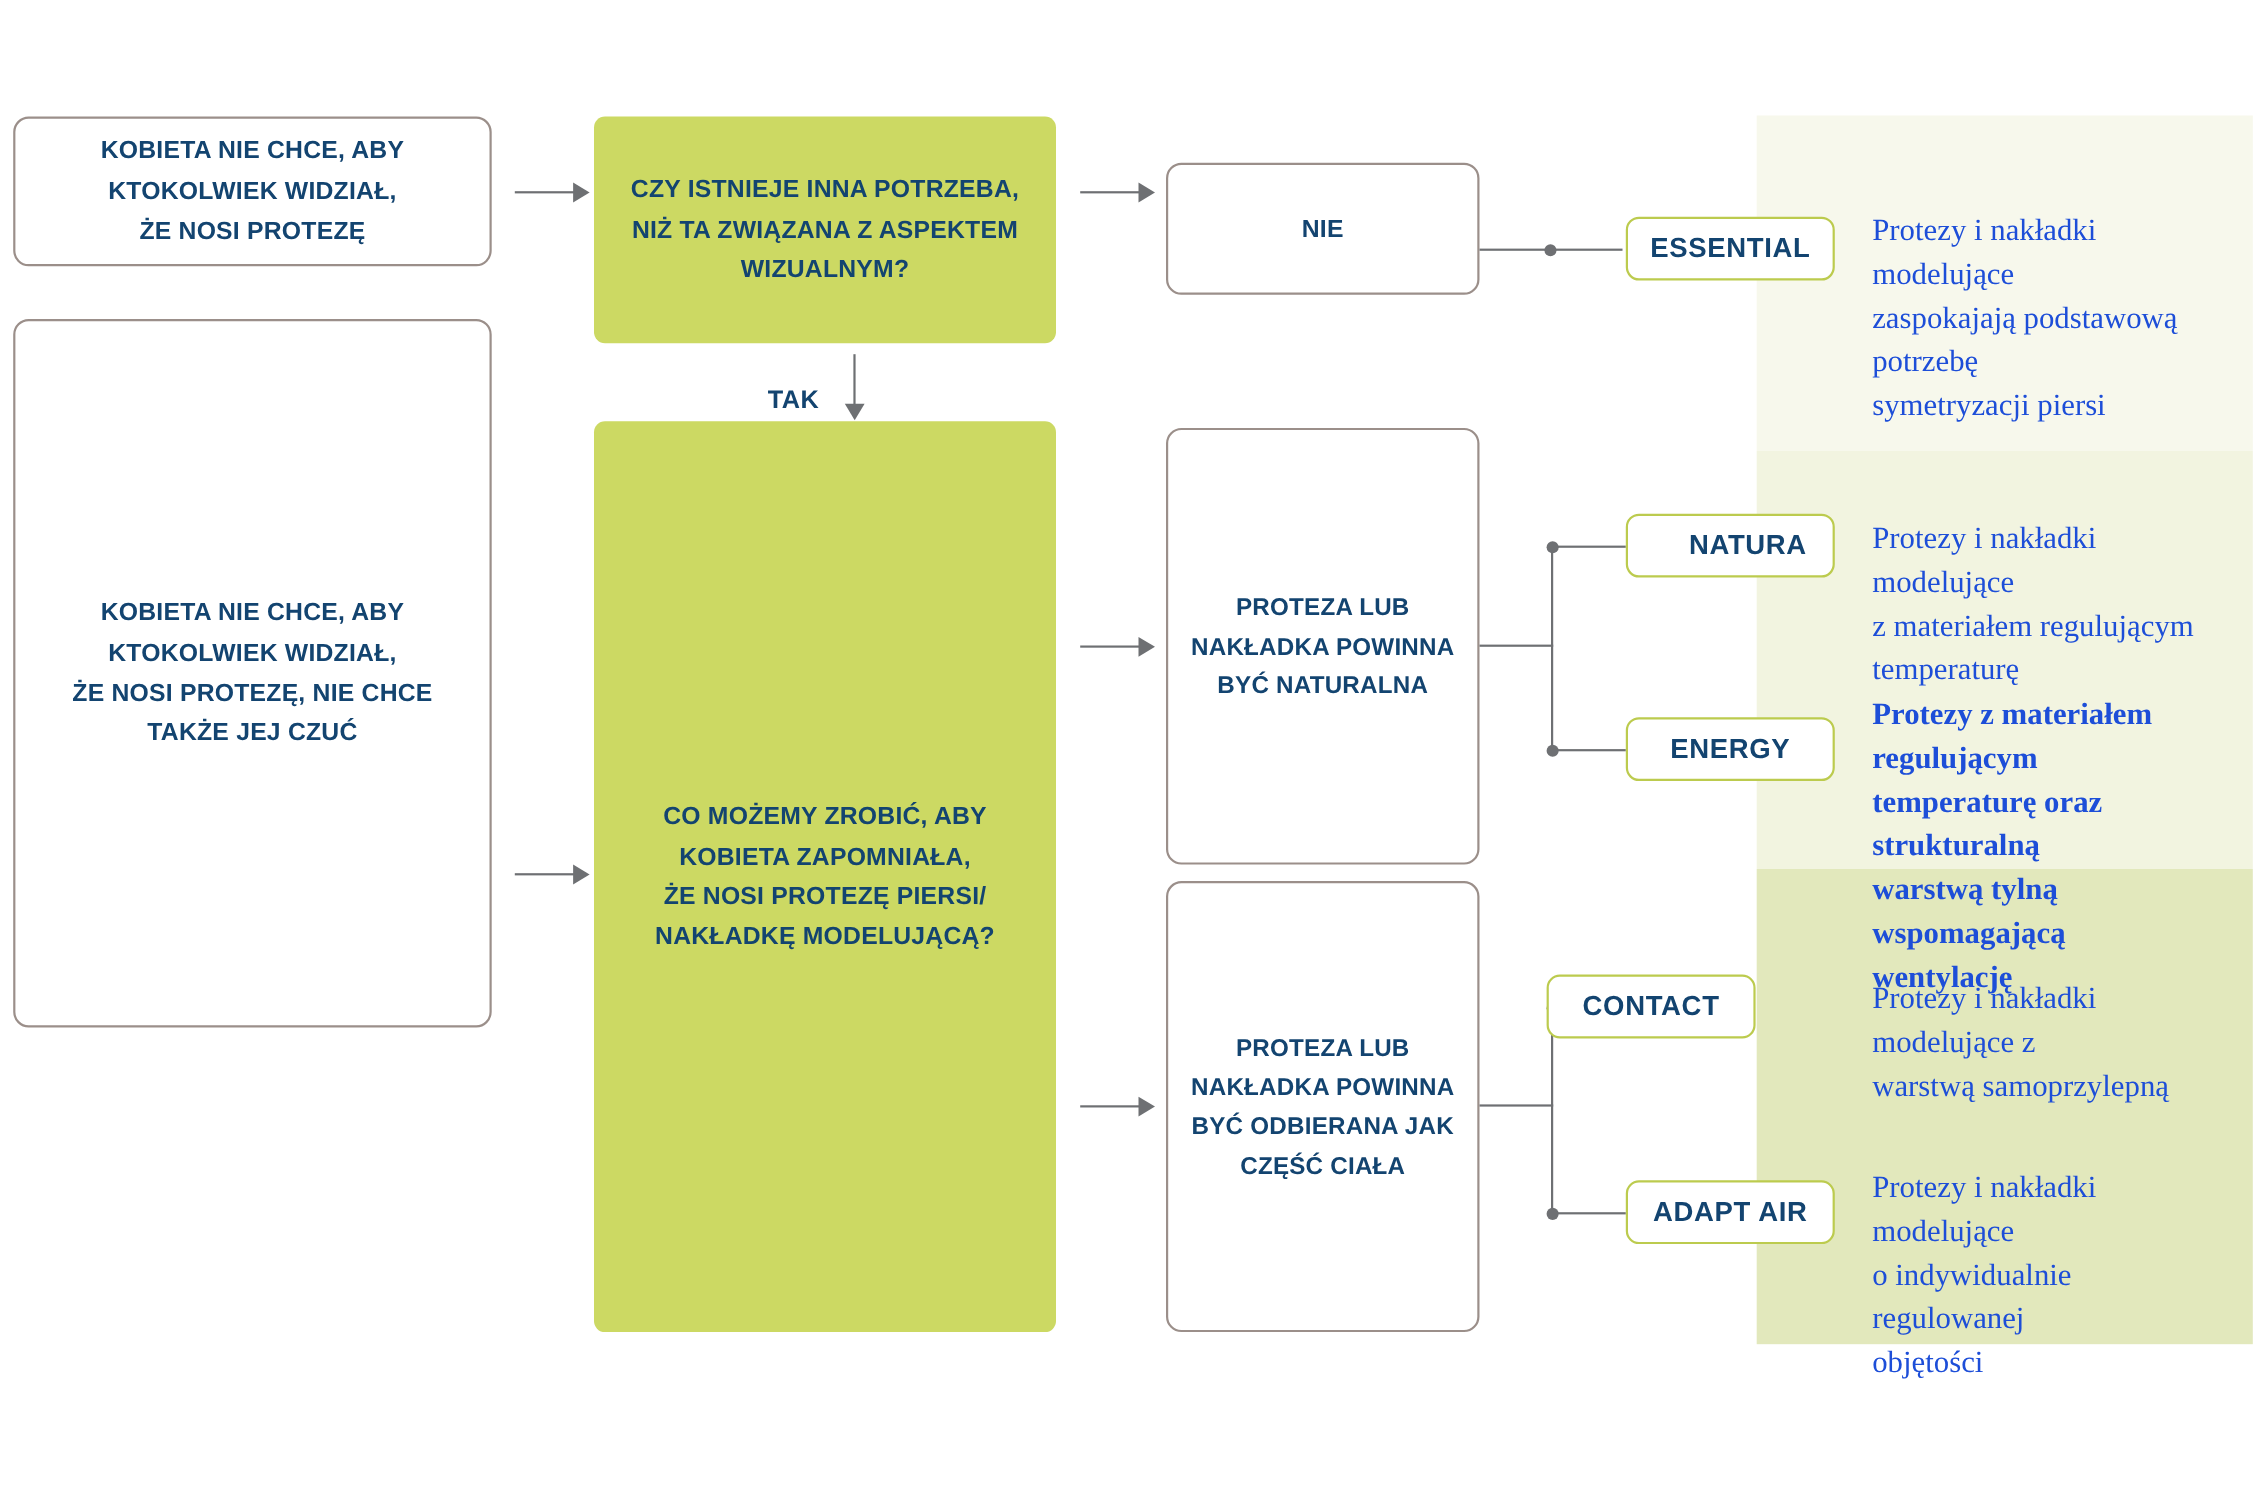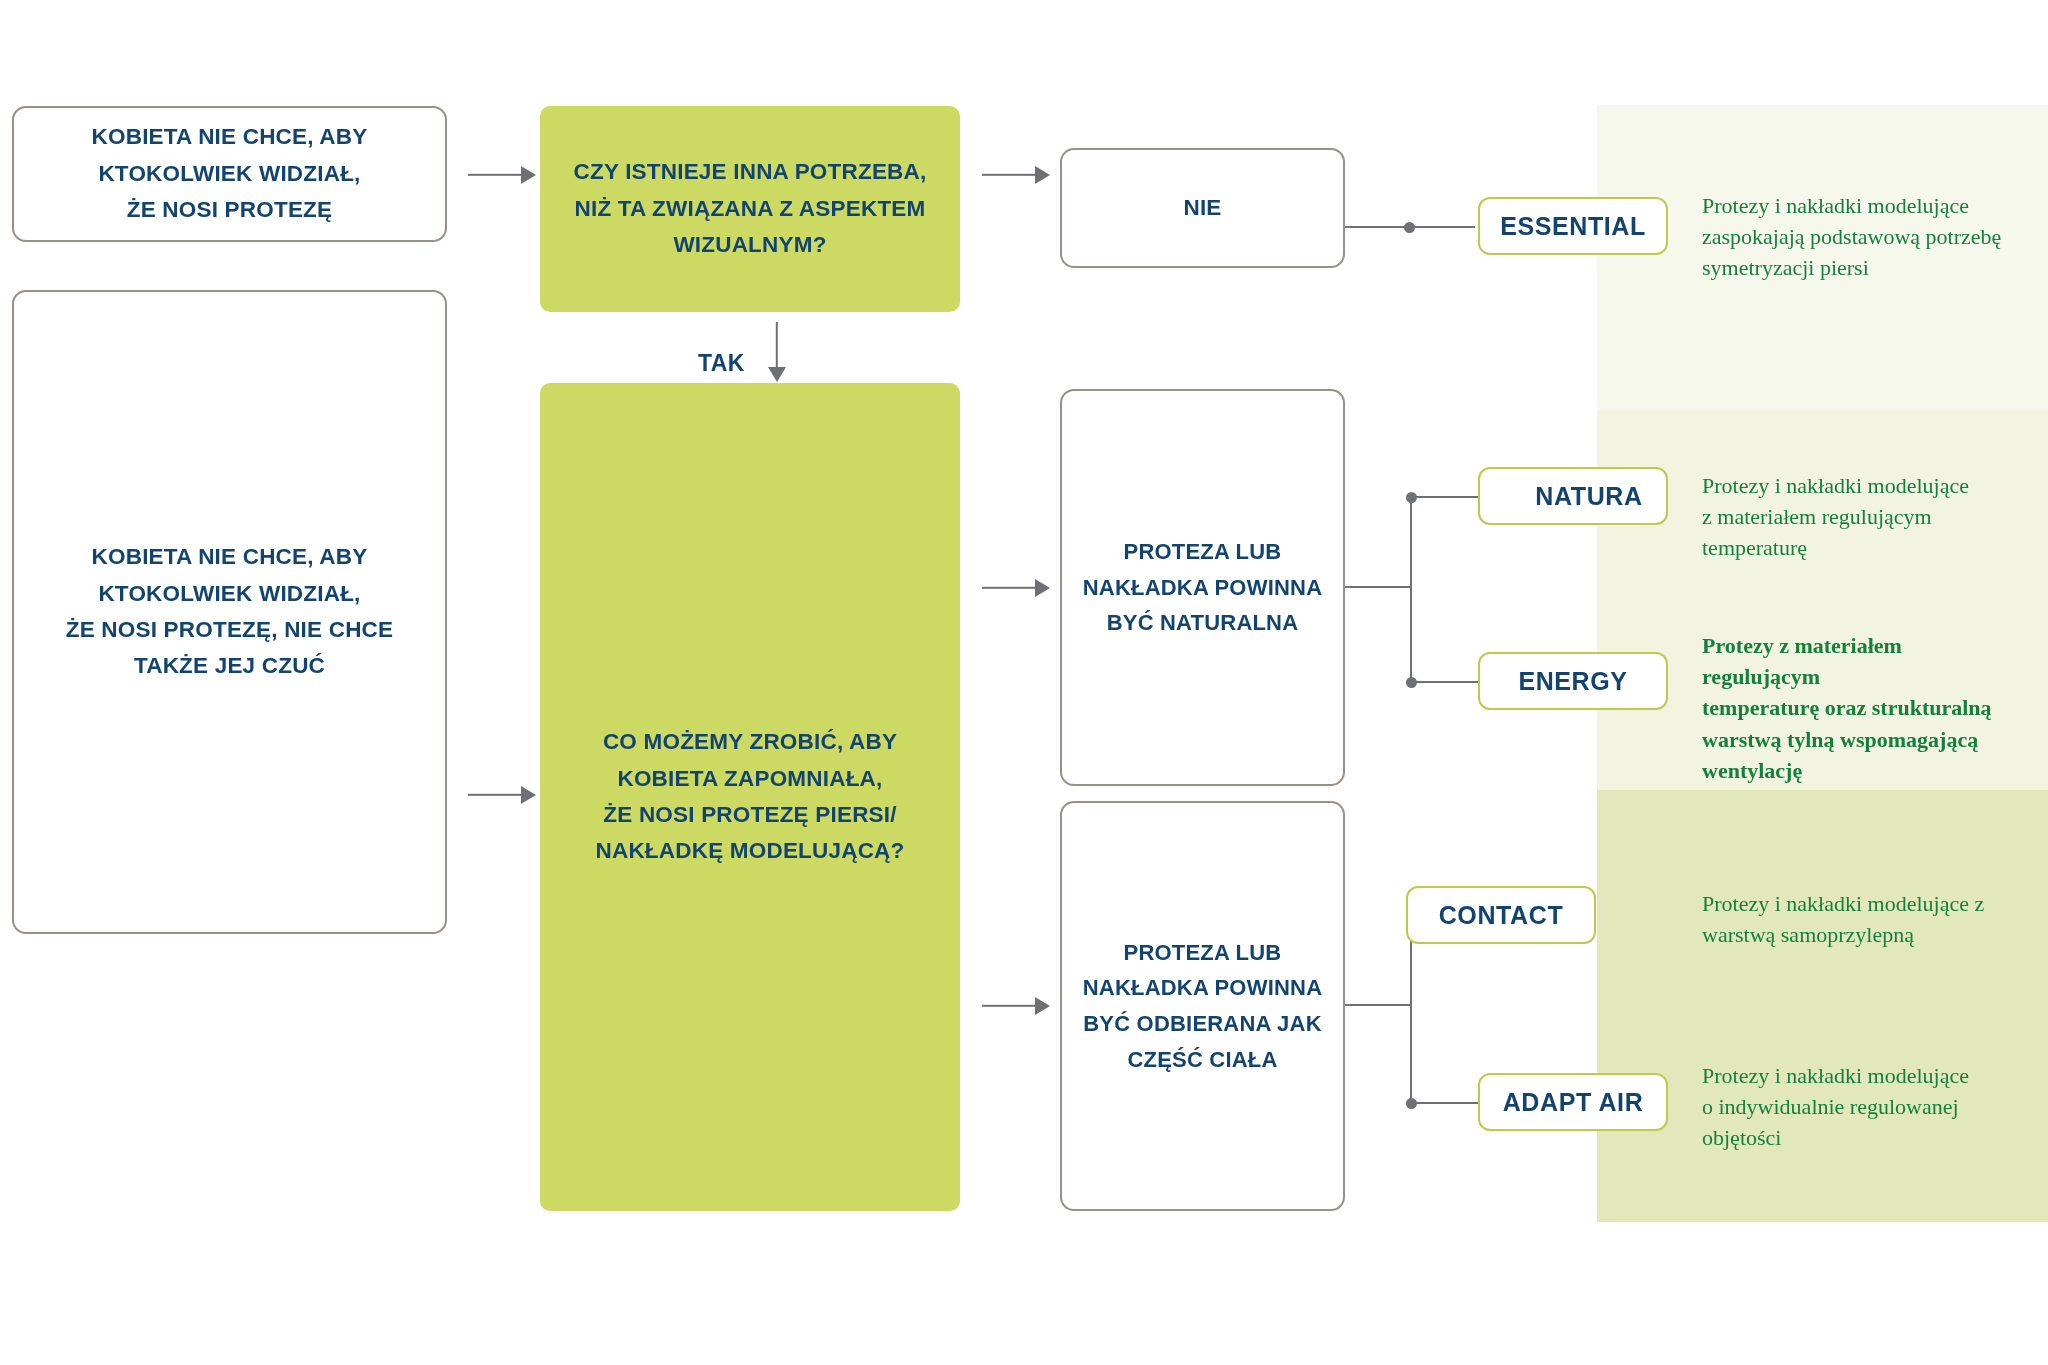--- a/index.html
+++ b/index.html
@@ -79,23 +79,23 @@
   .badge-label {
     color: #134470;
     font-weight: bold;
     font-size: 25px;
     letter-spacing: 0.6px;
   }
 
   
   .desc {
     position: absolute;
-    color: #15803d;
+    color: #1d4ed8;
     font-family: "Liberation Serif", serif;
-    font-size: 22px;
+    font-size: 28px;
     line-height: 1.42;
     width: 320px;
     white-space: pre-line;
     z-index: 5;
   }
 
   
   .hline {
     position: absolute;
     height: 2.2px;

